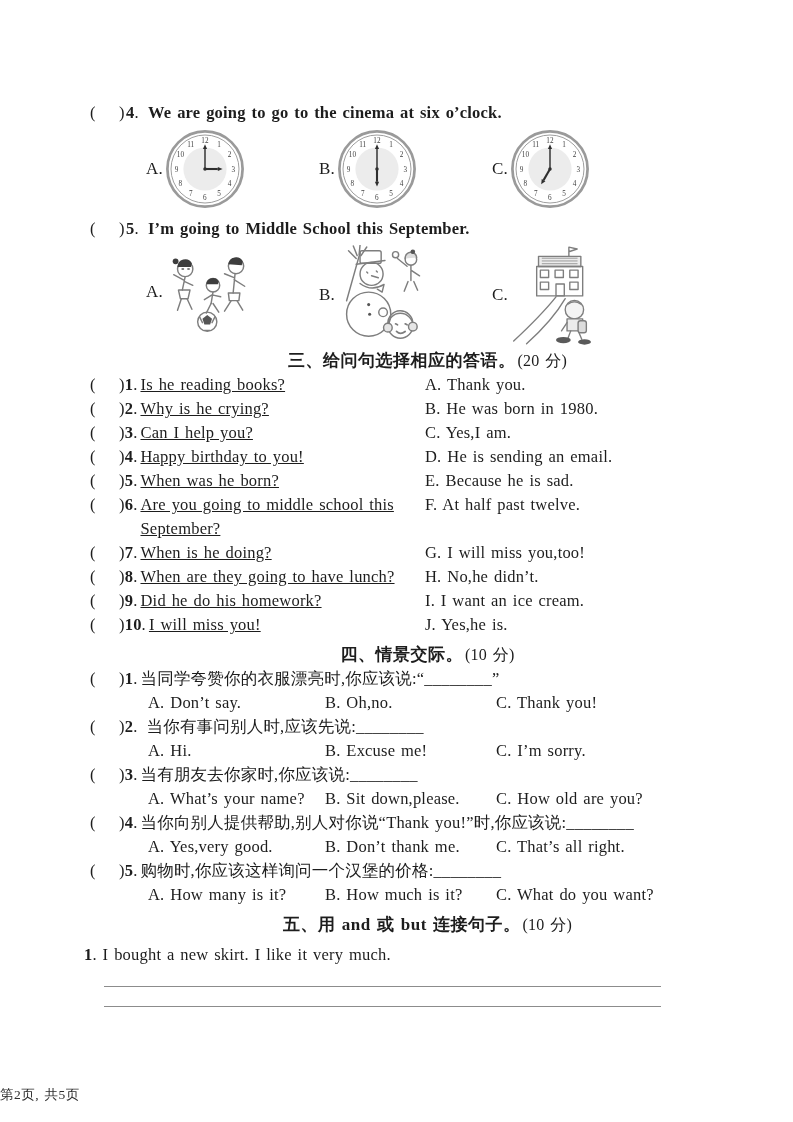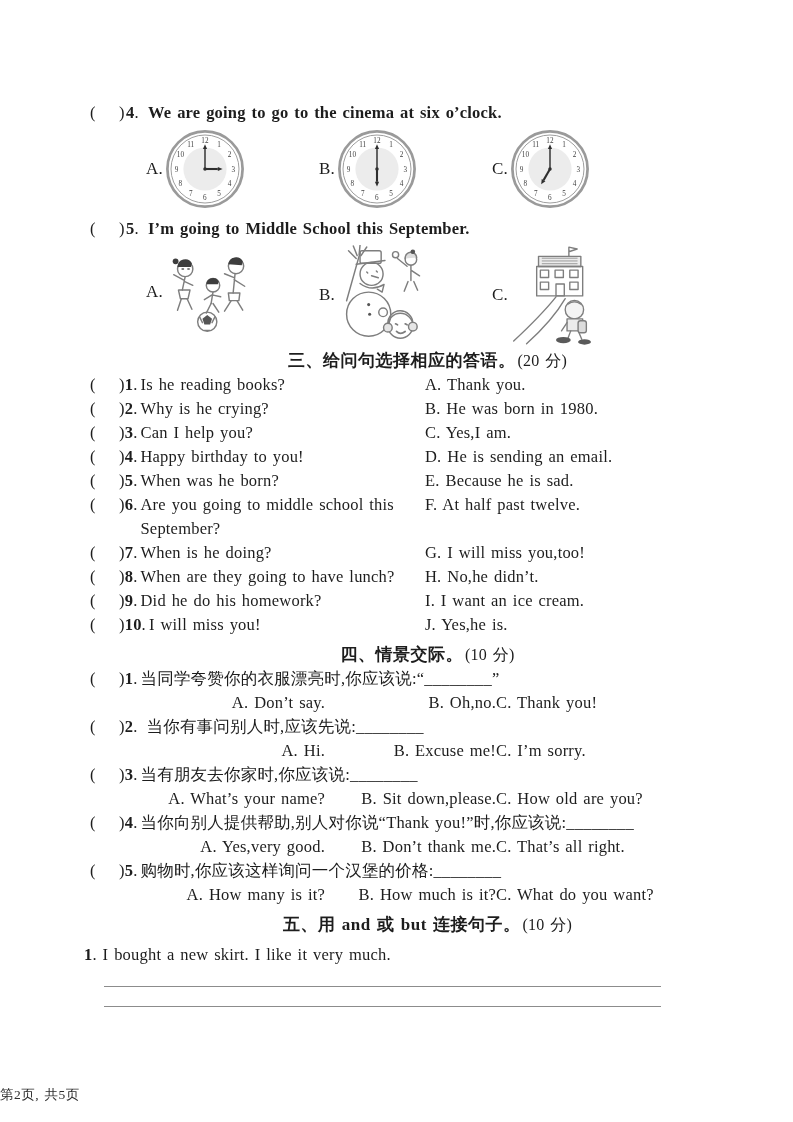--- a/index.html
+++ b/index.html
@@ -37,27 +37,27 @@
   .sec-title .zh { font-weight:700; font-size:17px; letter-spacing:.5px; }
   .sec-title .score { font-size:16px; margin-left:2px; }
 
   
   .mrow { position:relative; line-height:24px; min-height:24px; }
   .mrow .p-open  { position:absolute; left:90px; top:0; }
   .mrow .p-close { position:static; }
   .mrow .prefix { display:inline-block; margin-left:119px; }
   .mrow .mnum { font-weight:700; }
   .mrow .mdot { }
-  .mrow .mq { display:inline-block; width:272px; vertical-align:top; margin-left:3px; }
+  .mrow .mq { display:inline-block; width:272px; vertical-align:top; margin-left:3px;text-decoration:underline; }
   .mrow .mans { position:absolute; left:425px; top:0; white-space:nowrap; }
 
   
   .s4block { }
   .s4opts { padding-left:148px; height:24px; line-height:24px; white-space:nowrap; }
-  .s4opts .opt { display:inline-block;text-align:right; }
+  .s4opts .opt { display:inline-block; }
   .s4opts .o1 { width:177px; } .s4opts .o2 { width:171px; }
 
   
   .s5item { padding-left:84px; height:24px; line-height:24px; margin-top:6px; }
   .s5item .mnum { font-weight:700; }
   .ans-line { margin:19px 0 0 104px; width:557px; border-top:1.6px solid #8c8c8c; height:0; }
   .ans-line2 { margin-top:19px; }
 
   .footer { position:absolute; left:0; right:0; top:1086px; text-align:left;
             font-size:13.5px; color:#2d2d2d; letter-spacing:.5px; }

